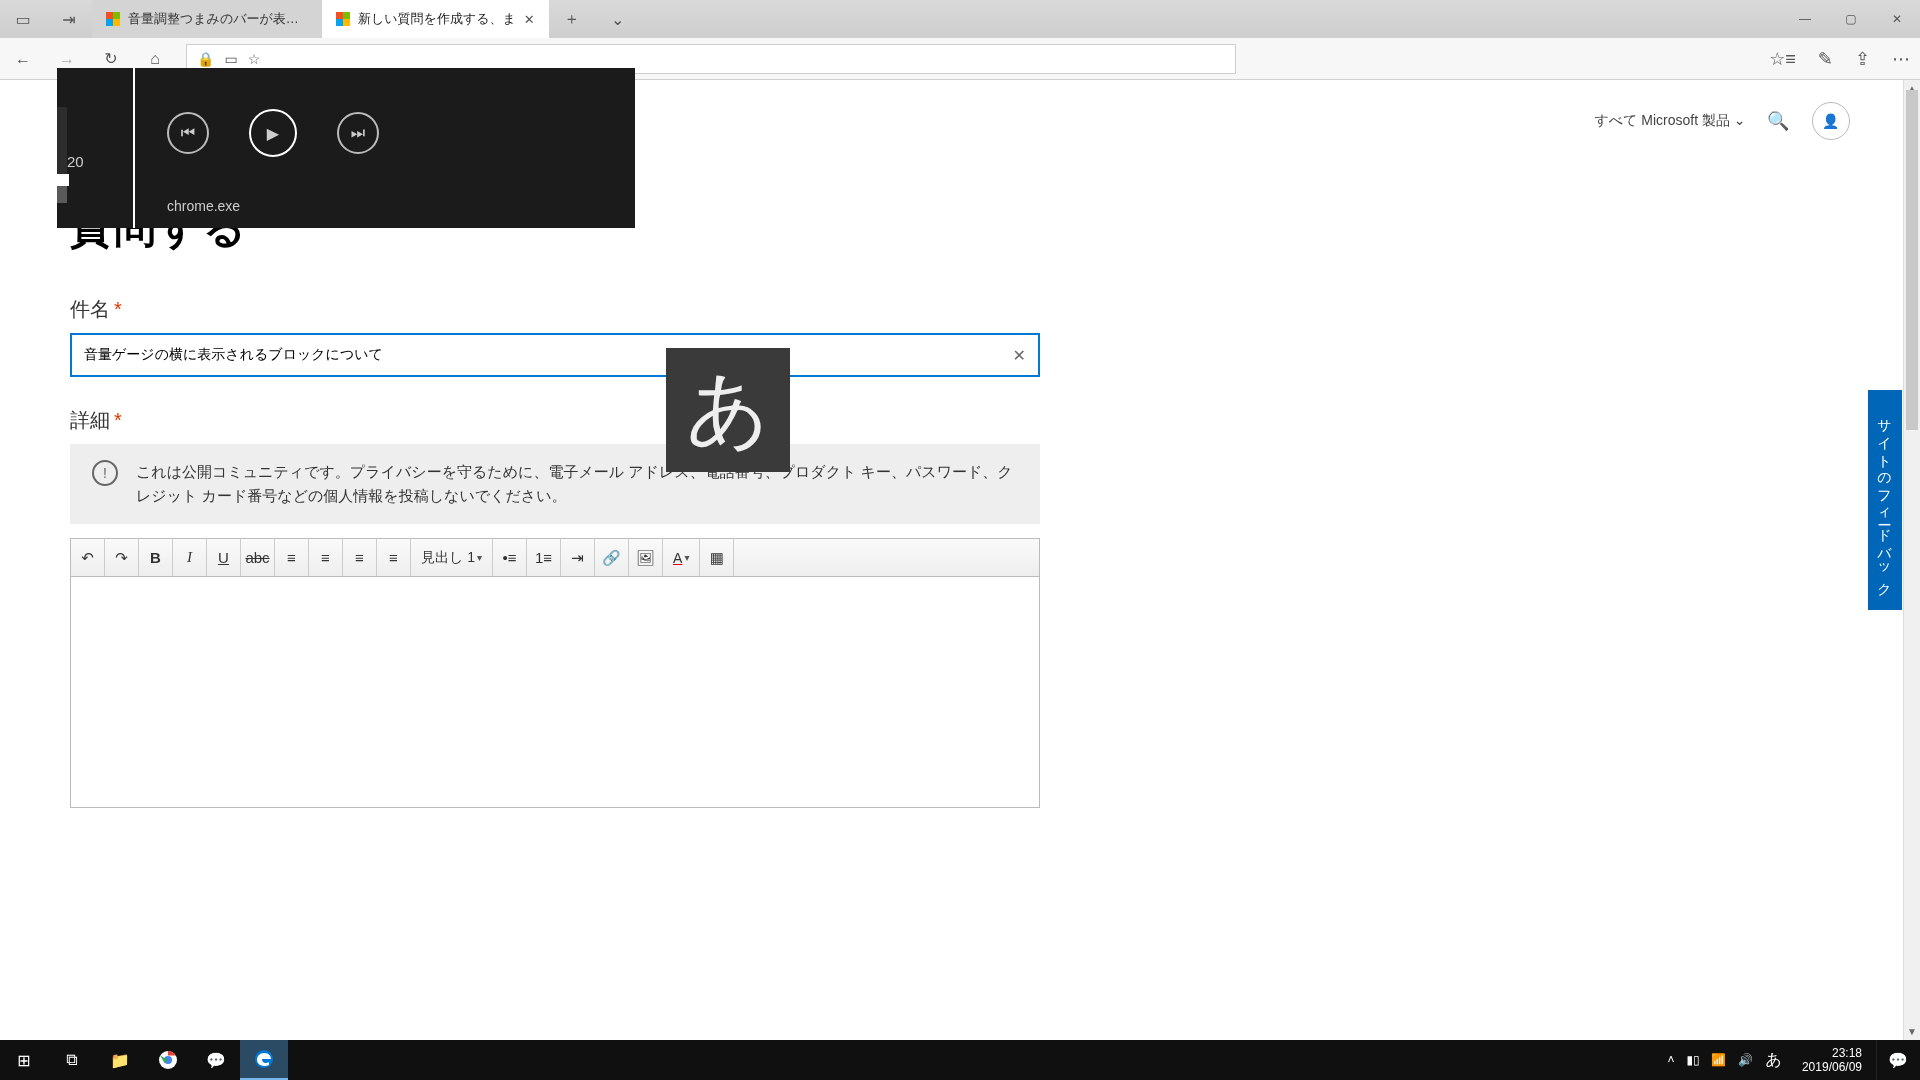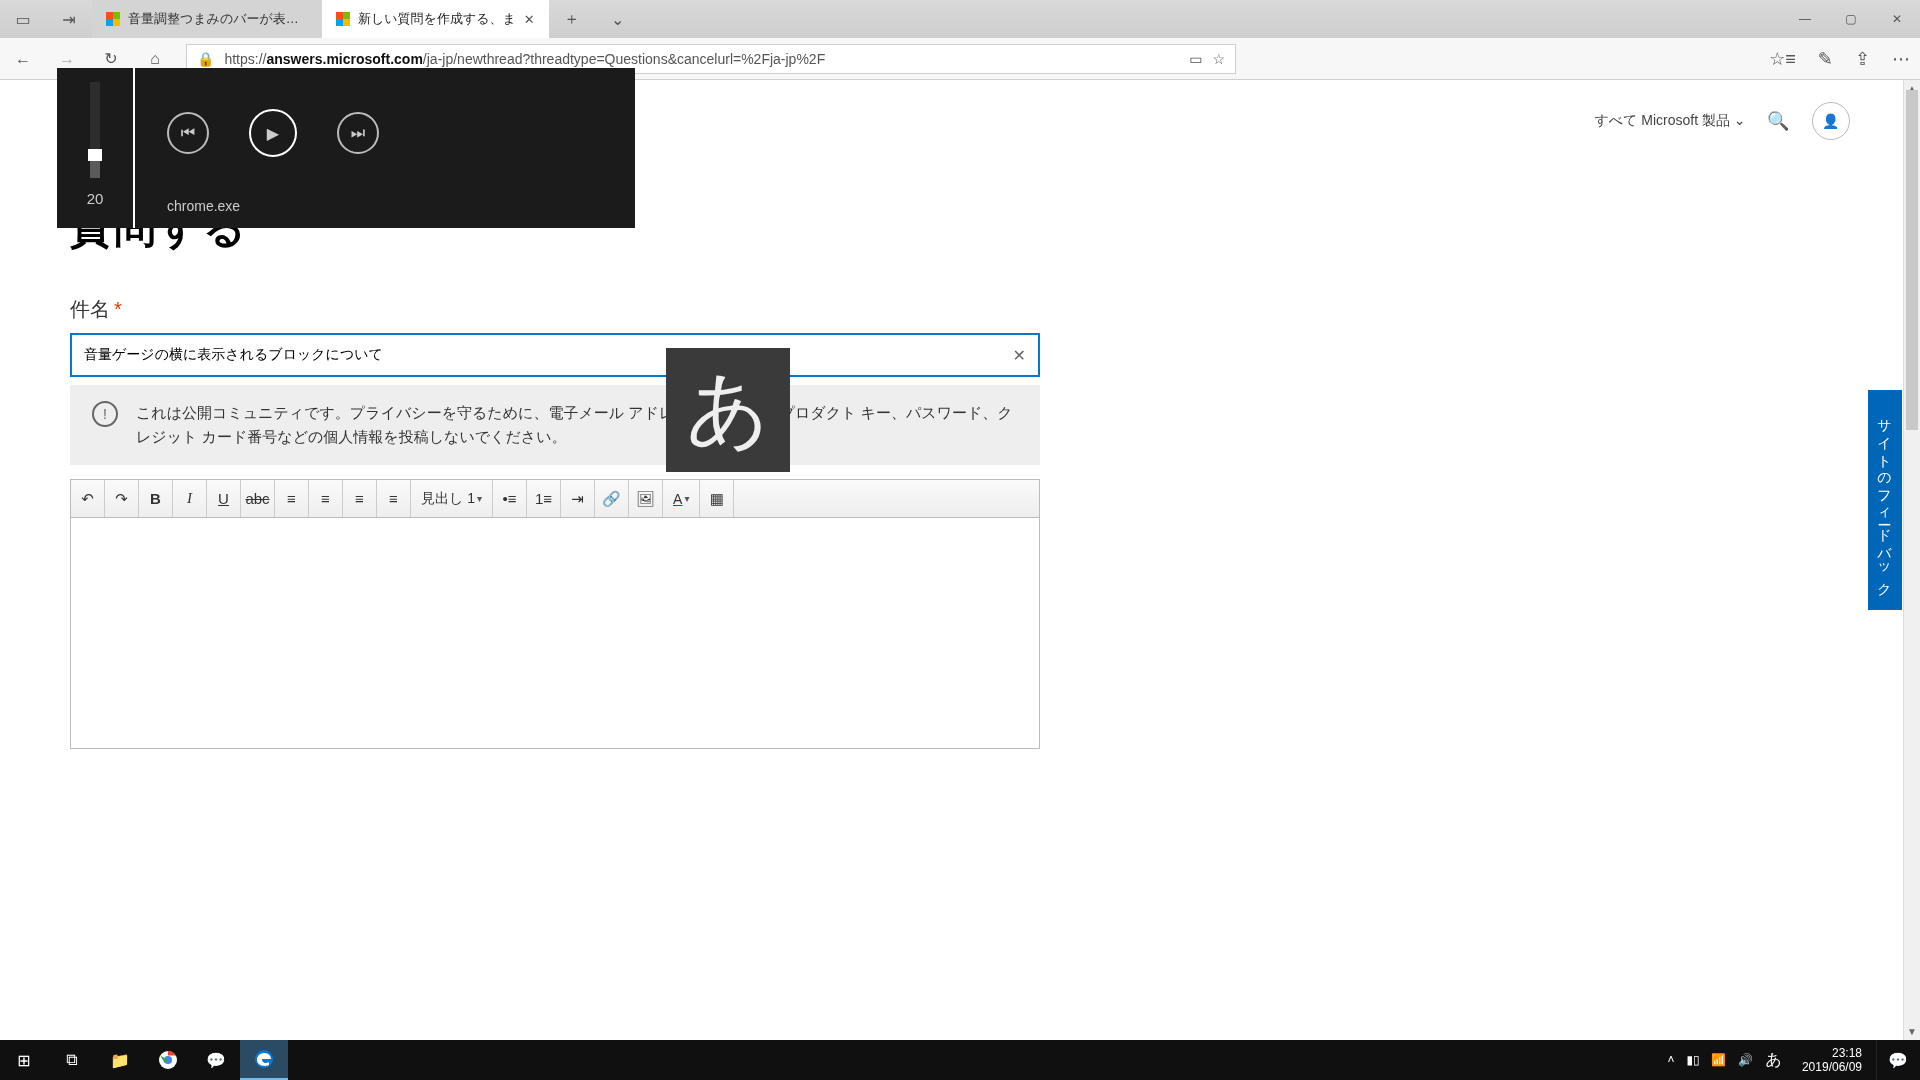--- a/index.html
+++ b/index.html
@@ -63,21 +63,21 @@
 .tbtn.wide { width: auto; padding: 0 10px; gap: 2px; font-size: 14px; }
 .tbtn .dd { font-size: 10px; color:#555; }
 .tbtn.b { font-weight: bold; }
 .tbtn.i { font-style: italic; font-family: Georgia, serif; }
 .tbtn.u { text-decoration: underline; }
 .tbtn.s { text-decoration: line-through; }
 .editor-body { height: 230px; background:#fff; }
 
 
 .media-osd { position: absolute; left: 57px; top: 68px; width: 578px; height: 160px; background: #1b1b1b; color: #ccc; display: flex; }
-.media-osd .volcol { width: 78px; border-right: 2px solid #fff; display:flex; flex-direction:column; align-items:center; padding-top:14px;}
+.media-osd .volcol { width: 78px; border-right: 2px solid #fff; display:flex; align-items:center; padding-top:14px;}
 .volbar { width: 10px; height: 96px; background:#2d2d2d; position:relative; }
 .volbar .fill { position:absolute; bottom:0; left:0; right:0; height:20%; background:#5a5a5a;}
 .volbar .thumb { position:absolute; bottom:18%; left:-2px; width:14px; height:12px; background:#fff;}
 .volnum { margin-top:12px; font-size:15px;}
 .media-osd .ctrlcol { flex:1; display:flex; flex-direction:column; }
 .media-ctrls { flex:1; display:flex; align-items:center; gap:40px; padding-left:32px;}
 .mbtn { width:42px; height:42px; border:2px solid #bbb; border-radius:50%; display:flex; align-items:center; justify-content:center; color:#ccc;}
 .mbtn.play { width:48px; height:48px; border-color:#fff;}
 .media-app { padding: 0 0 14px 32px; font-size:14px; color:#ccc;}
 
@@ -140,23 +140,20 @@
   </div>
 </div>
 
 <div class="addrrow">
   <span class="navicon">←</span>
   <span class="navicon disabled">→</span>
   <span class="navicon">↻</span>
   <span class="navicon">⌂</span>
   <div class="urlbox">
     <span>🔒</span>
-    <span class="url">
-      <span>https://</span><b>answers.microsoft.com</b><span>/ja-jp/newthread?threadtype=Questions&amp;cancelurl=%2Fja-jp%2F</span>
-    </span>
     <span>▭</span>
     <span>☆</span>
   </div>
   <div class="right-icons">
     <span>☆≡</span>
     <span>✎</span>
     <span>⇪</span>
     <span>⋯</span>
   </div>
 </div>
@@ -186,20 +183,23 @@
     <h1 class="pageheading">質問する</h1>
 
     <div class="field-label">
       <span>件名</span><span class="req">*</span>
     </div>
     <div class="subject-wrap">
       <input type="text" value="音量ゲージの横に表示されるブロックについて" style="">
       <span class="clear">✕</span>
     </div>
 
+    <div class="field-label detail-label">
+      <span>詳細</span><span class="req">*</span>
+    </div>
 
     <div class="notice">
       <span class="icon">!</span>
       <div class="text">これは公開コミュニティです。プライバシーを守るために、電子メール アドレス、電話番号、プロダクト キー、パスワード、クレジット カード番号などの個人情報を投稿しないでください。</div>
     </div>
 
     <div class="editor">
       <div class="toolbar">
         <div class="tbtn">↶</div>
         <div class="tbtn">↷</div>

